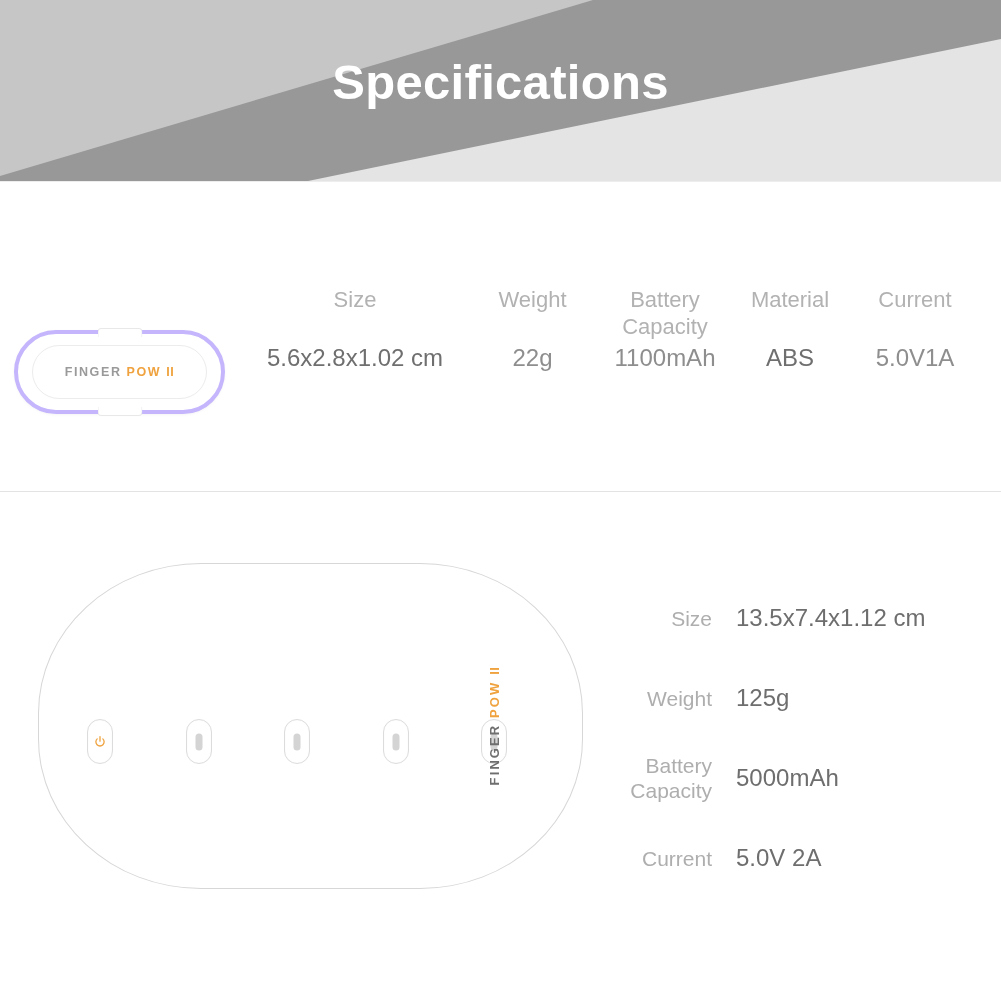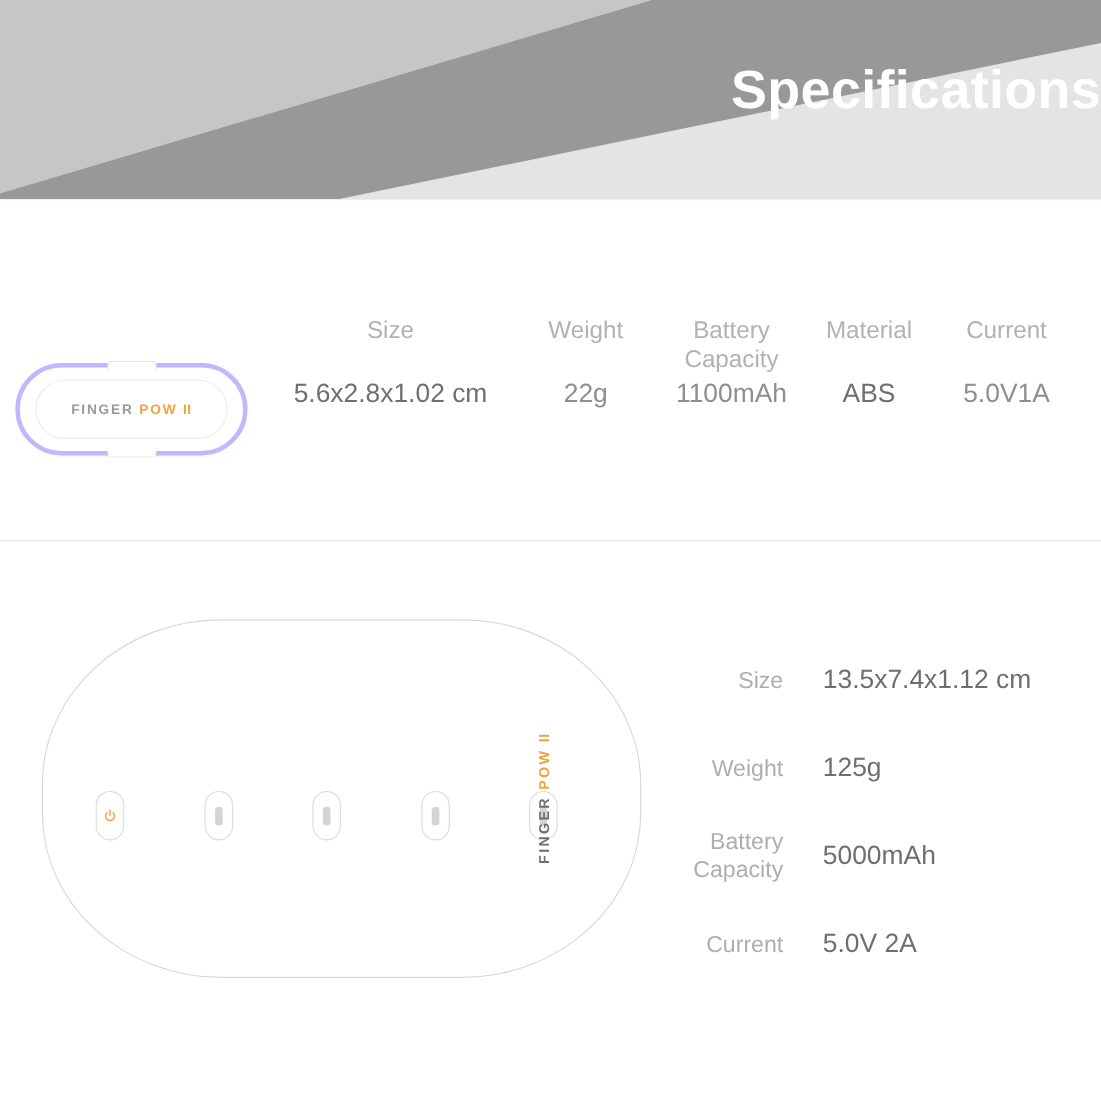--- a/index.html
+++ b/index.html
@@ -28,21 +28,21 @@
     display: block;
     position: absolute;
     left: 0;
     top: 0;
   }
   #page-title {
     position: absolute;
     left: 0;
     top: 58px;
     width: 1001px;
-    text-align: right;
+    text-align: center;
     font-size: 49px;
     font-weight: bold;
     color: #ffffff;
     letter-spacing: 0.3px;
     line-height: 1;
   }
 
   
   .section-divider {
     position: absolute;
@@ -236,21 +236,21 @@
   }
   #spec-list-bottom .spec-label {
     width: 82px;
     text-align: right;
     font-size: 21px;
     color: #aeaeae;
     line-height: 25px;
     flex: 0 0 auto;
   }
   #spec-list-bottom .spec-value {
-    margin-left: 36px;
+    margin-left: 24px;
     font-size: 24px;
     color: #6e6e6e;
     white-space: nowrap;
   }
 </style>
 </head>
 <body>
 
 <div id="header-banner">
   <svg width="1001" height="181" viewBox="0 0 1001 181">

